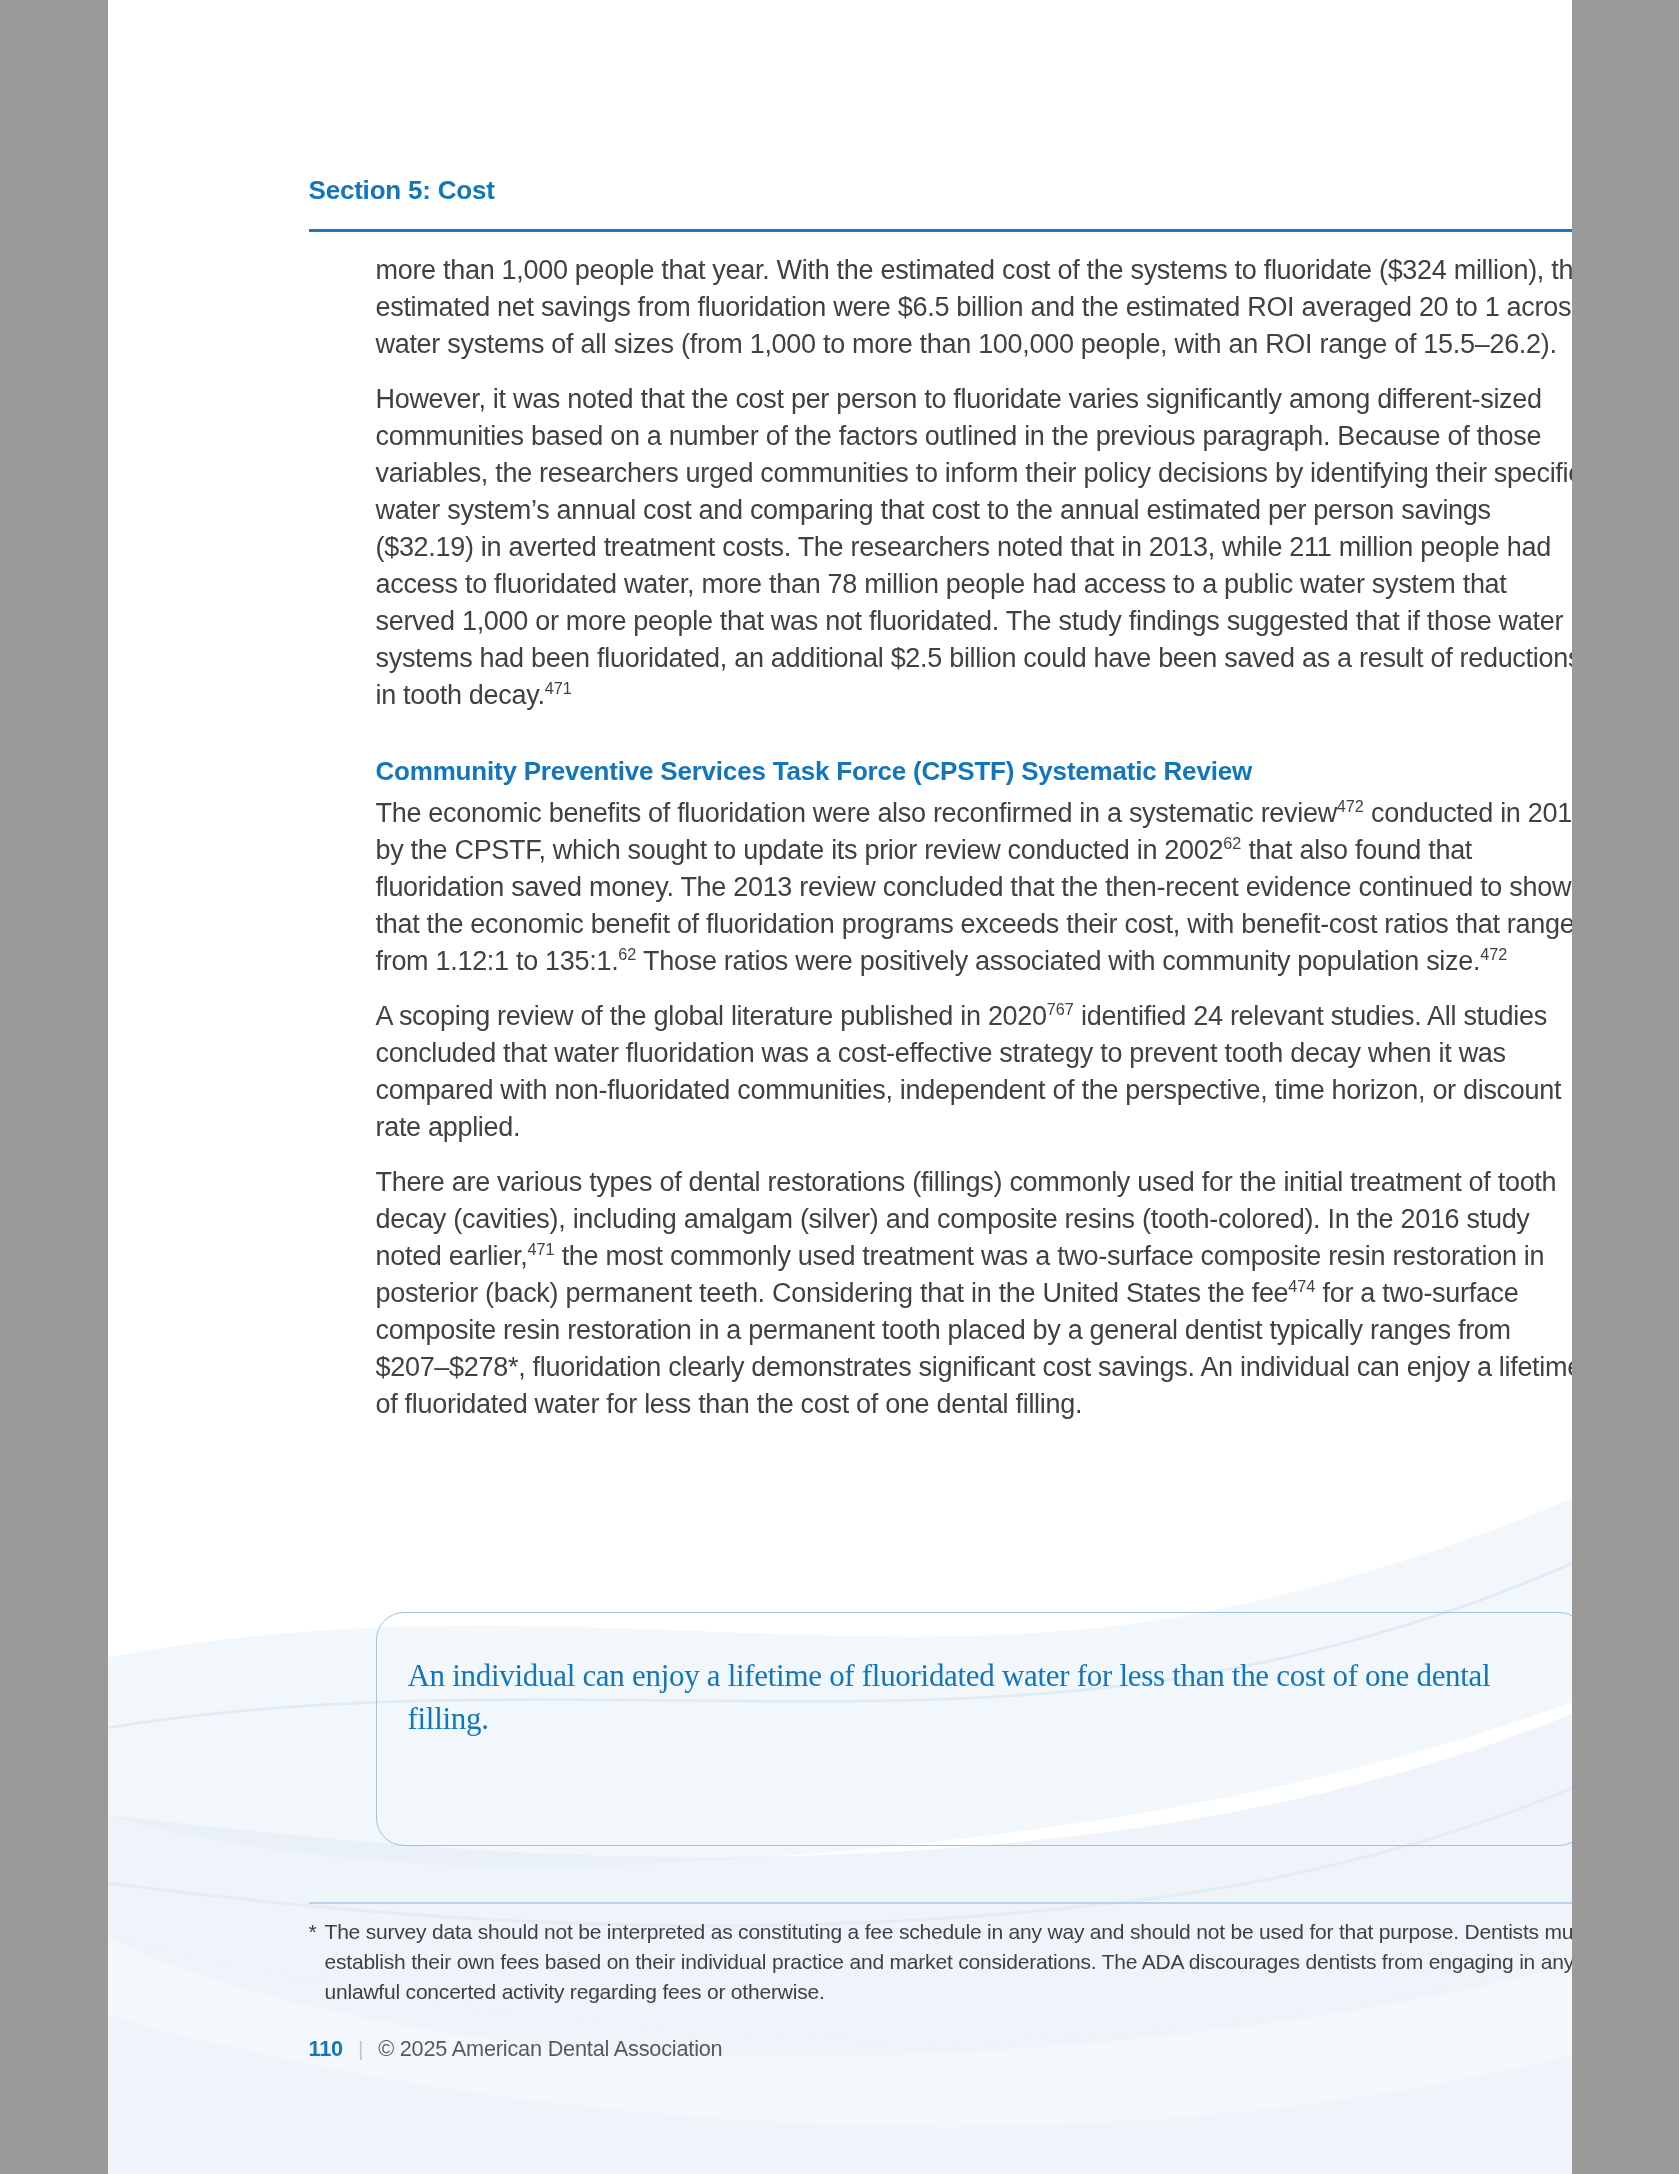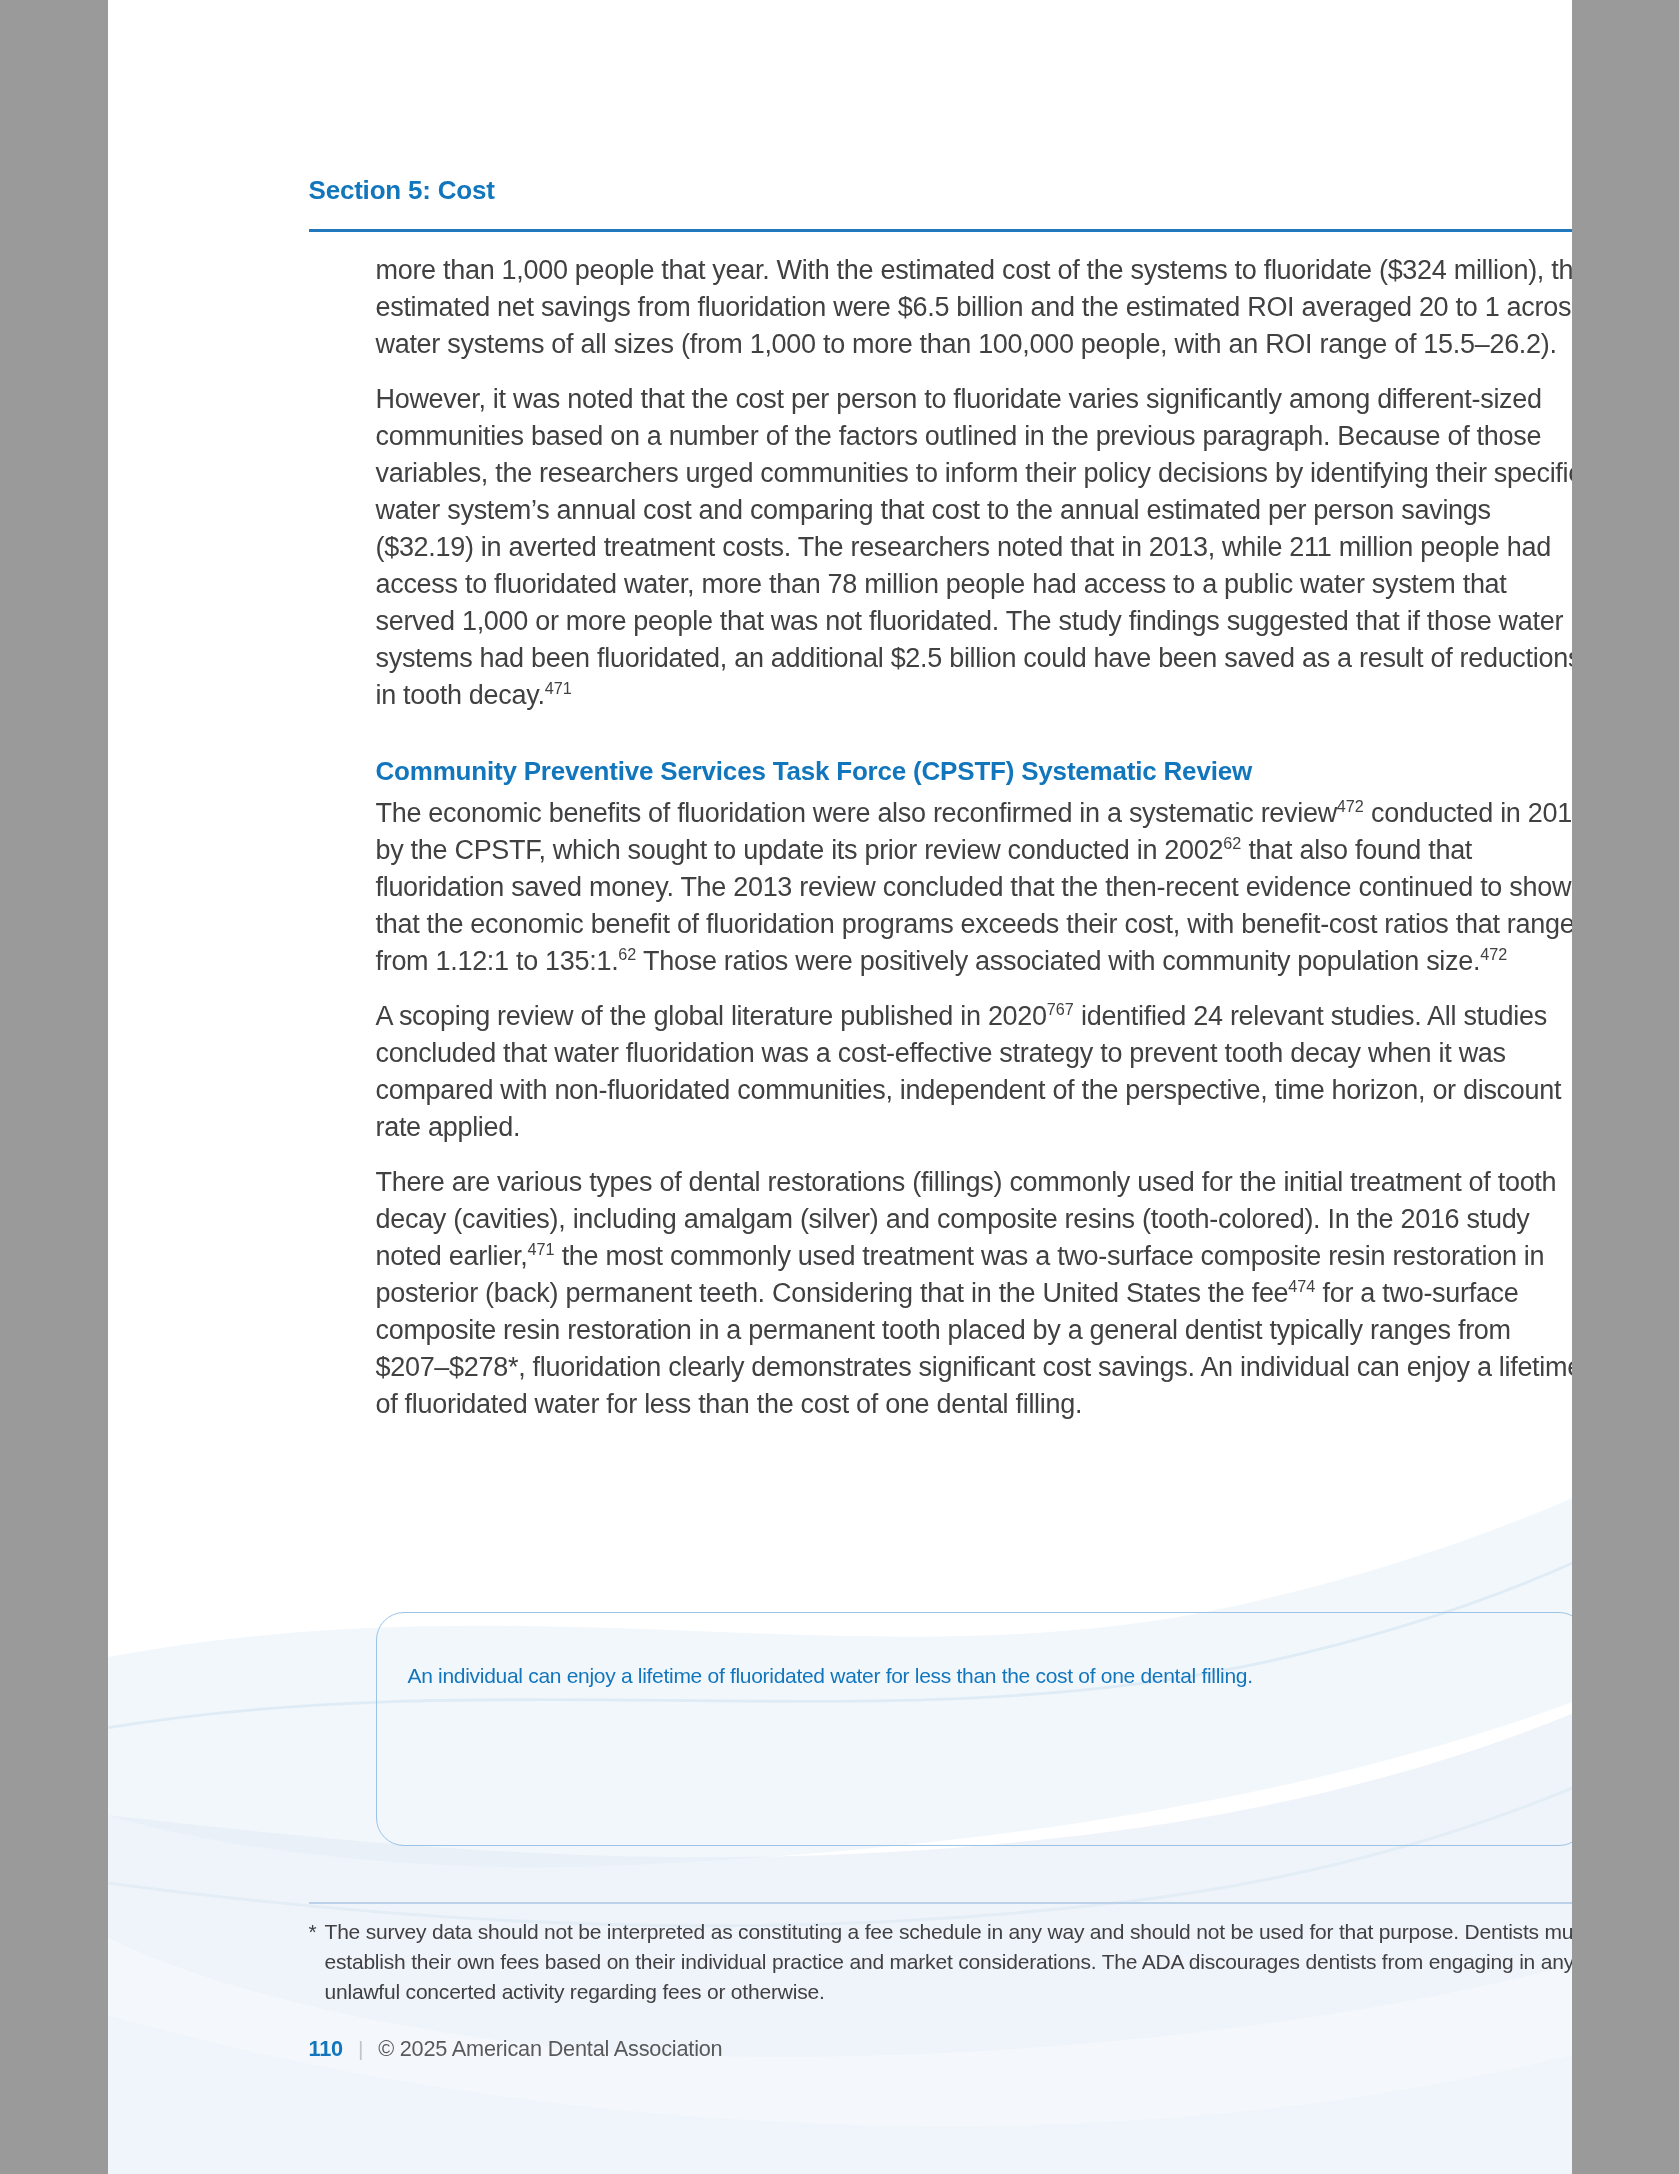--- a/index.html
+++ b/index.html
@@ -51,22 +51,23 @@
 
   .callout{
     position:absolute;left:268px;top:1612px;width:1211px;height:234px;
     box-sizing:border-box;
     border:1.9px solid var(--callout-border);
     border-radius:28px;
     background:transparent;
   }
   .callout-text{
     margin:41px 38px 0 31px;
-    font-size:21px;line-height:43px;letter-spacing:-0.3px;
+    font-size:31px;line-height:43px;letter-spacing:-0.3px;
     color:var(--accent-blue);
+    font-family:Liberation Serif, serif;
   }
 
   .footnote-rule{
     position:absolute;left:201px;top:1902px;width:1281px;height:1.9px;
     background:var(--footnote-rule);
   }
   .footnote{
     position:absolute;left:201px;top:1917px;width:1281px;
     display:flex;
     font-size:21px;line-height:30px;letter-spacing:-0.2px;

